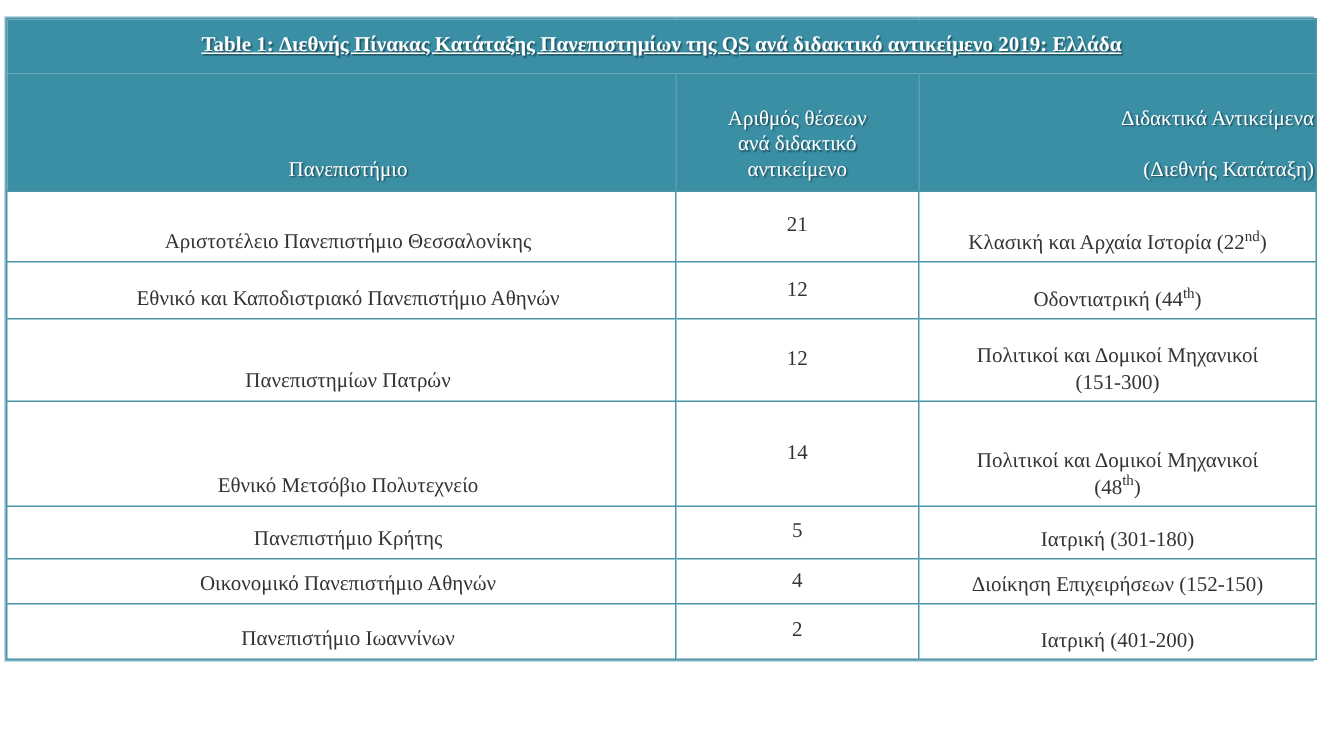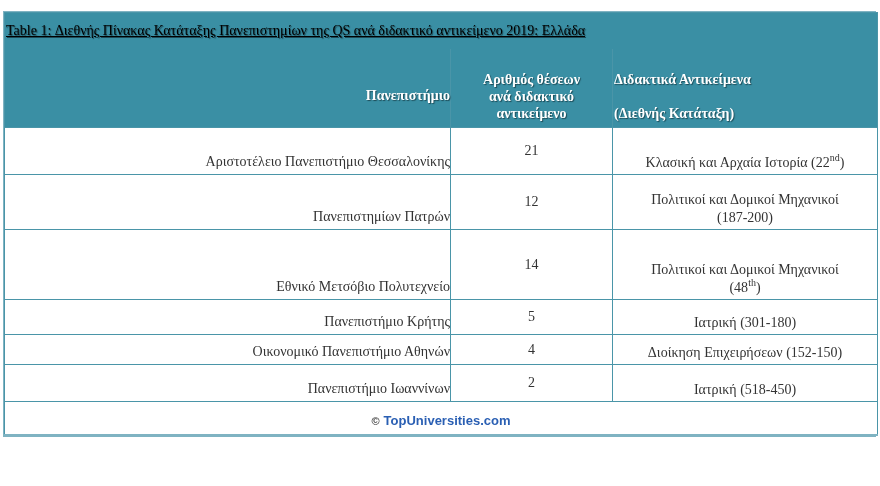--- a/index.html
+++ b/index.html
@@ -1,29 +1,29 @@
 <!DOCTYPE html>
 <html><head>
 <meta charset="utf-8">
 <style>
   html, body { margin: 0; padding: 0; background: #ffffff; }
   body { width: 880px; height: 486px; position: relative; overflow: hidden; font-family: "Liberation Serif", "DejaVu Serif", serif; }
   .table-wrap { position: absolute; left: 3px; top: 11px; width: 873px; border: 1px solid #7fb3c2; box-sizing: border-box; }
   table { border-collapse: collapse; width: 100%; table-layout: fixed; }
   th, td { border: 1px solid #4a95a8; box-sizing: border-box; }
-  .caption-row th { background: #3a8fa4; color: #000000; font-weight: normal; font-size: 14px; height: 36px; text-align: left; border-bottom: none; }
+  .caption-row th { background: #3a8fa4; color: #ffffff; font-weight: bold; font-size: 14px; height: 36px; text-align: center; border-bottom: none; }
   .caption-row th span { text-decoration: underline; text-shadow: 1px 1px 1px #1d4c58; }
-  .head-row th { background: #3a8fa4; color: #ffffff; font-weight: bold; font-size: 14px; height: 79px; border-top: none; line-height: 17px; }
-  .head-row th.c1 { text-align: right; vertical-align: bottom; padding: 0 0 23px 9px; }
+  .head-row th { background: #3a8fa4; color: #ffffff; font-weight: normal; font-size: 14px; height: 79px; border-top: none; line-height: 17px; }
+  .head-row th.c1 { text-align: center; vertical-align: bottom; padding: 0 0 5px 9px; }
   .head-row th.c2 { text-align: center; vertical-align: bottom; padding-bottom: 5px; }
-  .head-row th.c3 { text-align: left; vertical-align: bottom; padding-bottom: 5px; }
+  .head-row th.c3 { text-align: right; vertical-align: bottom; padding-bottom: 5px; }
   .head-row th.c3 .gap { display:block; height: 17px; }
   .head-row th span { text-shadow: 1px 1px 1px #1d4c58; }
   td { font-size: 14px; color: #333333; background: #ffffff; line-height: 18px; }
-  td.c1 { text-align: right; padding: 0 0 3px 9px; vertical-align: bottom; }
+  td.c1 { text-align: center; padding: 0 0 3px 9px; vertical-align: bottom; }
   td.c2 { text-align: center; vertical-align: middle; }
   td.c3 { text-align: center; vertical-align: bottom; padding-bottom: 2px; margin-top: 36px; }
   sup { font-size: 10px; line-height: 0; }
   .footer-row td { height: 33px; text-align: center; vertical-align: bottom; padding-bottom: 4px; border-bottom: 2px solid #7fb3c2; }
   .footer-row .copy { font-family: "Liberation Sans", "DejaVu Sans", sans-serif; font-weight: bold; font-size: 13px; color: #2a5fb3; }
   .footer-row .copy .sym { color: #444444; font-size: 11px; margin-right: 4px; }
 </style>
 </head>
 <body>
 
@@ -51,45 +51,45 @@
         <span>(Διεθνής Κατάταξη)</span>
       </th>
     </tr>
   </thead>
   <tbody>
     <tr style="height:47px">
       <td class="c1">Αριστοτέλειο Πανεπιστήμιο Θεσσαλονίκης</td>
       <td class="c2">21</td>
       <td class="c3"><span>Κλασική και Αρχαία Ιστορία (22</span><sup>nd</sup><span>)</span></td>
     </tr>
+    <tr style="height:38px">
+      <td class="c1">Εθνικό και Καποδιστριακό Πανεπιστήμιο Αθηνών</td>
+      <td class="c2">12</td>
+      <td class="c3"><span>Οδοντιατρική (44</span><sup>th</sup><span>)</span></td>
+    </tr>
     <tr style="height:55px">
       <td class="c1">Πανεπιστημίων Πατρών</td>
       <td class="c2">12</td>
-      <td class="c3"><span>Πολιτικοί και Δομικοί Μηχανικοί</span><br><span>(187-200)</span></td>
+      <td class="c3"><span>Πολιτικοί και Δομικοί Μηχανικοί</span><br><span>(151-300)</span></td>
     </tr>
     <tr style="height:70px">
       <td class="c1">Εθνικό Μετσόβιο Πολυτεχνείο</td>
       <td class="c2">14</td>
       <td class="c3"><span>Πολιτικοί και Δομικοί Μηχανικοί</span><br><span>(48</span><sup>th</sup><span>)</span></td>
     </tr>
     <tr style="height:35px">
       <td class="c1">Πανεπιστήμιο Κρήτης</td>
       <td class="c2">5</td>
       <td class="c3">Ιατρική (301-180)</td>
     </tr>
     <tr style="height:30px">
       <td class="c1">Οικονομικό Πανεπιστήμιο Αθηνών</td>
       <td class="c2">4</td>
       <td class="c3">Διοίκηση Επιχειρήσεων (152-150)</td>
     </tr>
     <tr style="height:37px">
       <td class="c1">Πανεπιστήμιο Ιωαννίνων</td>
       <td class="c2">2</td>
-      <td class="c3">Ιατρική (518-450)</td>
-    </tr>
-    <tr class="footer-row">
-      <td colspan="3">
-        <span class="copy"><span class="sym">©</span><span>TopUniversities.com</span></span>
-      </td>
+      <td class="c3">Ιατρική (401-200)</td>
     </tr>
   </tbody>
 </table>
 </div>
 
 </body></html>

